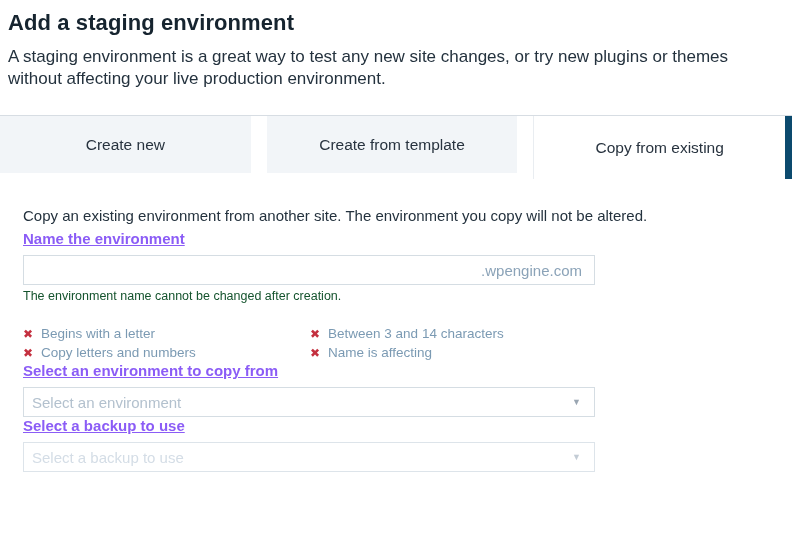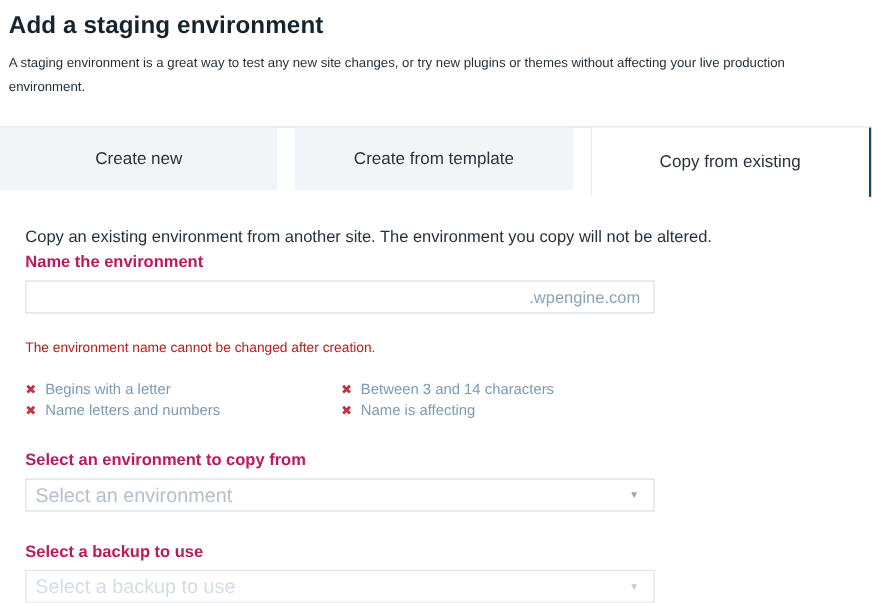--- a/index.html
+++ b/index.html
@@ -16,21 +16,21 @@
   
   .header { padding: 4px 10px 0 8px; }
   .page-title {
     font-size: 22px;
     font-weight: bold;
     color: #16242f;
     letter-spacing: 0.1px;
     margin-bottom: 10px;
   }
   .page-desc {
-    font-size: 12px;
+    font-size: 17px;
     line-height: 22px;
     color: #24323e;
     max-width: 780px;
   }
 
   
   .tabs {
     margin-top: 25px;
     display: flex;
     gap: 16px;
@@ -46,35 +46,36 @@
     background: #f2f5f8;
     font-size: 15.5px;
     color: #28333f;
     cursor: pointer;
   }
   .tab.active {
     background: #ffffff;
     height: 63px;
     margin-bottom: -6px;
     border-left: 1px solid #e9edf1;
-    border-right: 2px solid #0c4a6e;
+    border-right: 7px solid #0c4a6e;
   }
 
   
   .panel { padding: 34px 0 0 23px; }
   .panel-intro {
     font-size: 15px;
     color: #24323e;
     margin-bottom: 6px;
   }
   .field-label {
     font-size: 15px;
     font-weight: bold;
-    color: #be185d;
+    color: #8b5cf6;
     margin-bottom: 8px;
+    text-decoration: underline;
   }
   .input-wrap {
     width: 572px;
     height: 30px;
     border: 1px solid #d5dde3;
     background: #ffffff;
     display: flex;
     align-items: center;
     padding: 0 12px 0 8px;
   }
@@ -87,23 +88,23 @@
     color: #24323e;
     background: transparent;
     min-width: 0;
   }
   .input-suffix {
     font-size: 15px;
     color: #8ba3b8;
     white-space: nowrap;
   }
   .helper-text {
-    margin-top: 24px;
+    margin-top: 4px;
     font-size: 12.5px;
-    color: #b91c1c;
+    color: #14532d;
   }
 
   
   .validation-grid {
     margin-top: 21px;
     width: 572px;
     display: grid;
     grid-template-columns: 287px 1fr;
     grid-auto-flow: column;
     grid-template-rows: repeat(2, 19px);
@@ -116,35 +117,35 @@
     color: #7b9ab3;
   }
   .rule .x-icon {
     color: #c4303f;
     font-size: 12px;
     font-weight: bold;
     margin-right: 8px;
     line-height: 1;
   }
 
-  .section-gap { margin-top: 28px; }
+  .section-gap { }
 
   .select-box {
     width: 572px;
     height: 30px;
     border: 1px solid #d5dde3;
     background: #ffffff;
     display: flex;
     align-items: center;
     justify-content: space-between;
     padding: 0 13px 0 8px;
     cursor: pointer;
   }
   .select-box .placeholder {
-    font-size: 18px;
+    font-size: 15px;
     color: #b3c1ce;
   }
   .select-box .caret {
     font-size: 9px;
     color: #9aa6b2;
   }
   .select-box.disabled { border-color: #dde4ea; }
   .select-box.disabled .placeholder { color: #d4dde6; }
   .select-box.disabled .caret { color: #c3ccd5; }
 </style>
@@ -181,21 +182,21 @@
     </div>
     <div class="helper-text">The environment name cannot be changed after creation.</div>
 
     <div class="validation-grid">
       <div class="rule">
         <span class="x-icon">✖</span>
         <span>Begins with a letter</span>
       </div>
       <div class="rule">
         <span class="x-icon">✖</span>
-        <span>Name letters and numbers</span>
+        <span>Copy letters and numbers</span>
       </div>
       <div class="rule">
         <span class="x-icon">✖</span>
         <span>Between 3 and 14 characters</span>
       </div>
       <div class="rule">
         <span class="x-icon">✖</span>
         <span>Name is affecting</span>
       </div>
     </div>

